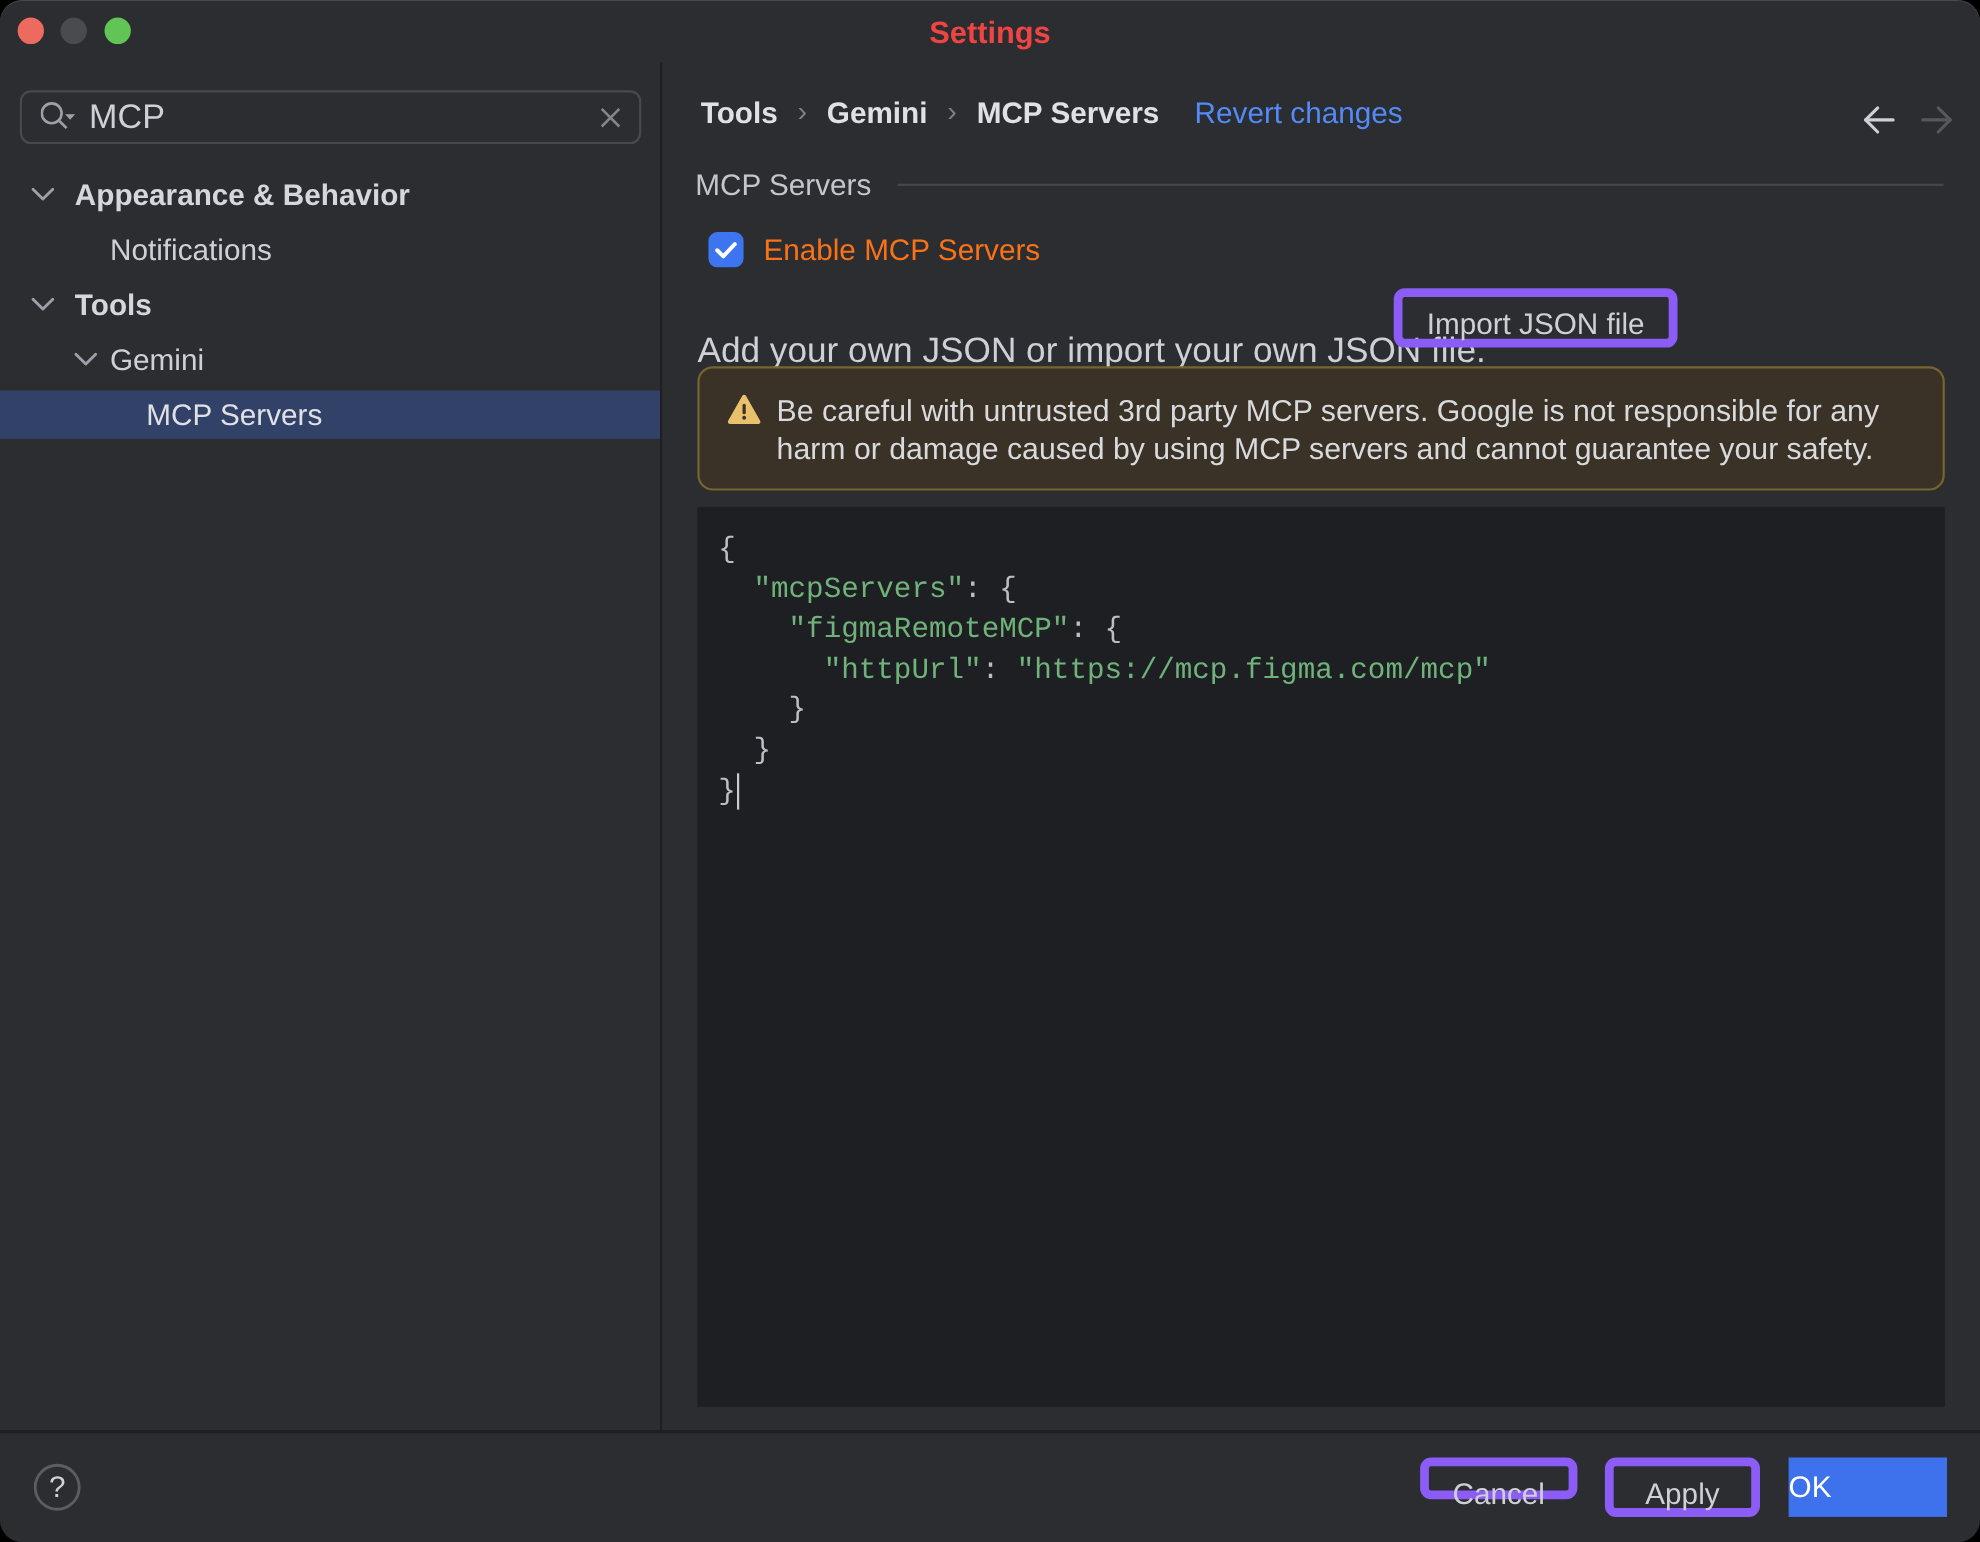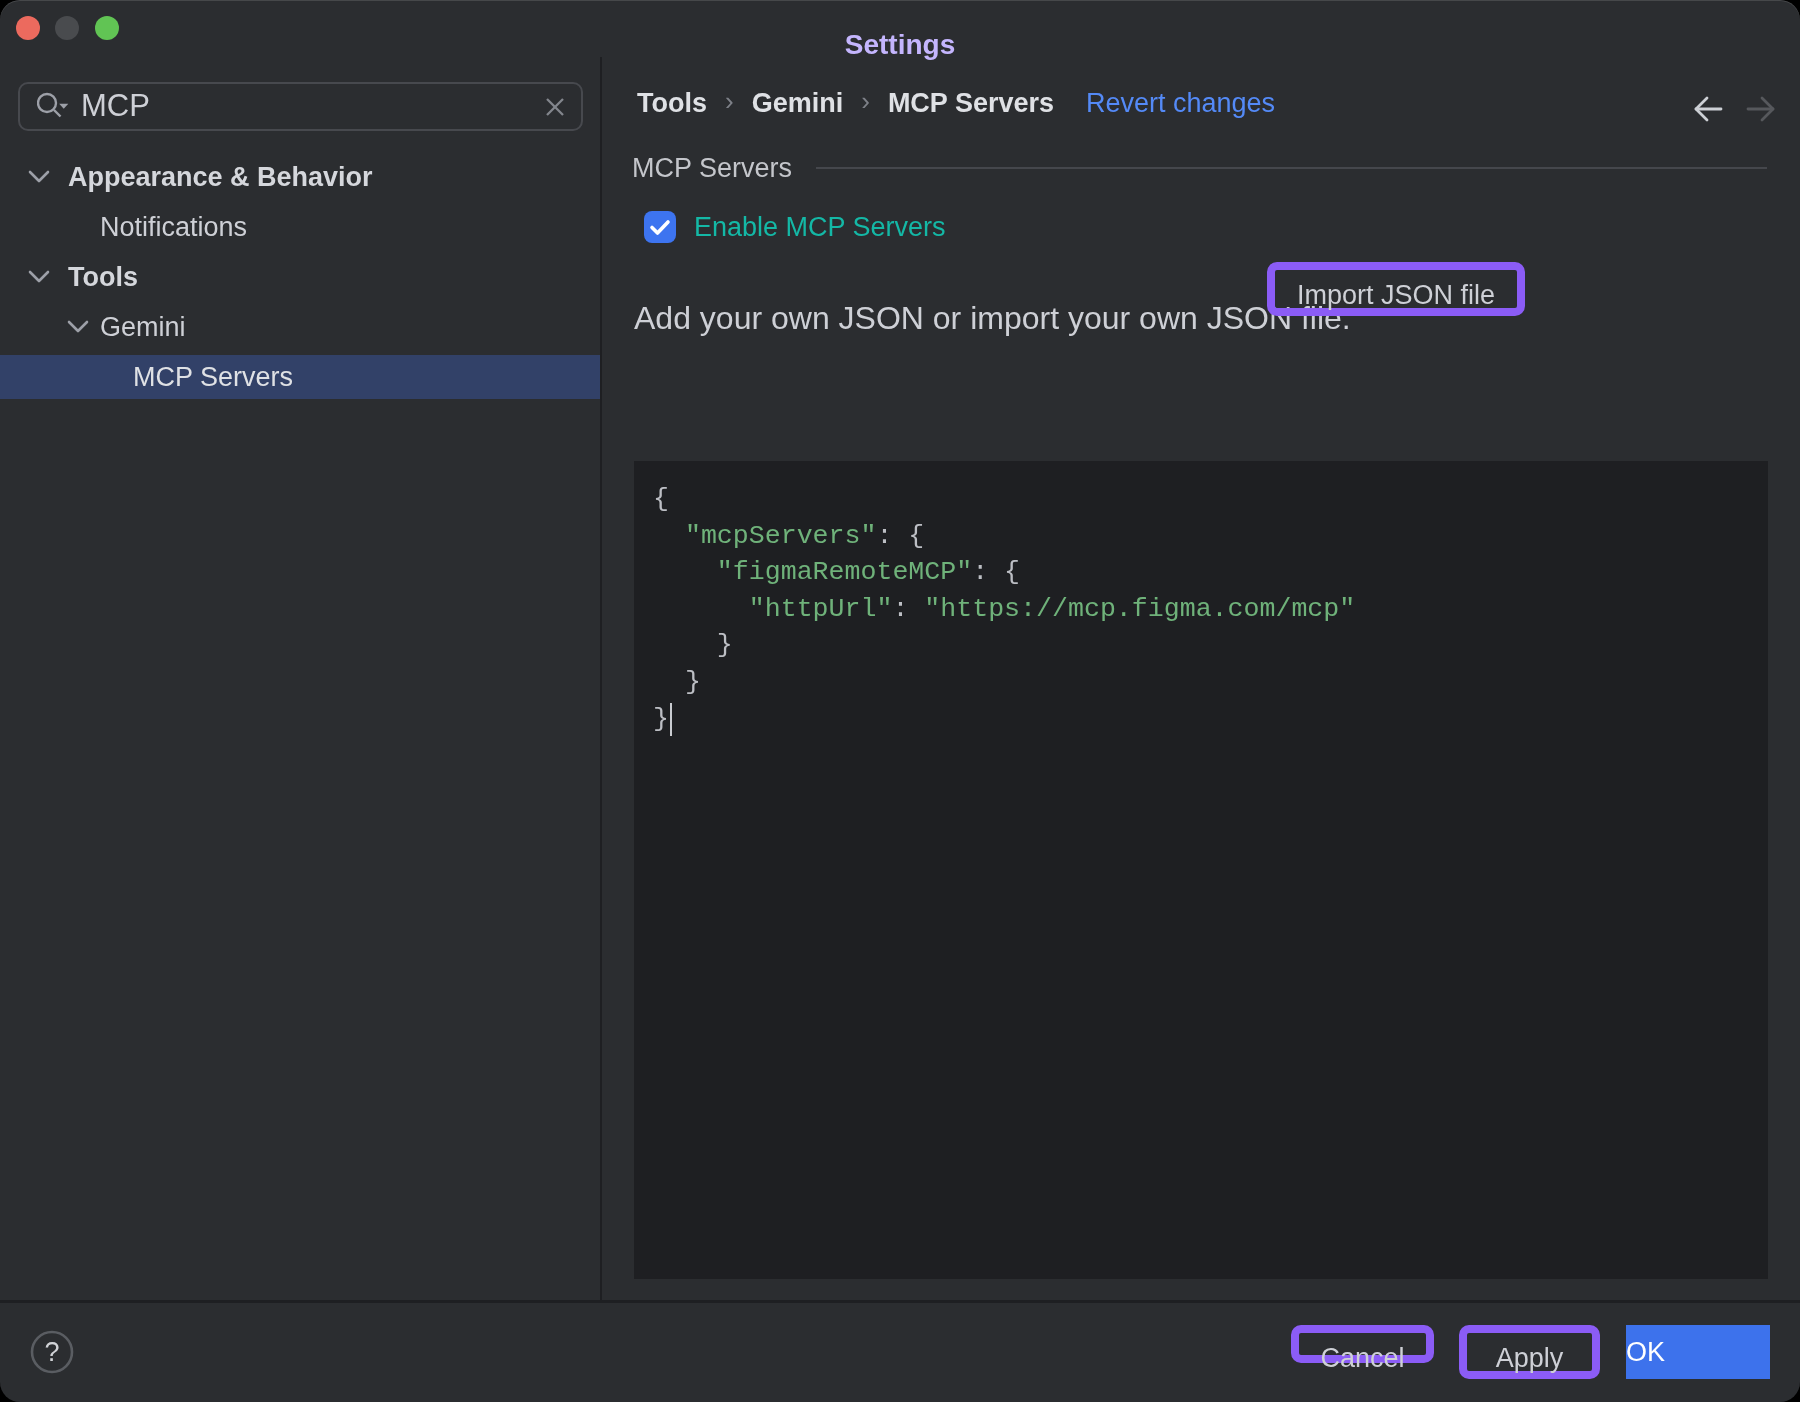--- a/index.html
+++ b/index.html
@@ -7,22 +7,22 @@
   body { font-family:"Liberation Sans", sans-serif; }
   .window {
     position:absolute; left:0; top:0; width:1800px; height:1402px;
     background:#2B2D30; border-radius:20px; overflow:hidden;
     box-shadow: inset 0 1px 0 rgba(255,255,255,0.13);
   }
   .abs { position:absolute; }
   
   .dot { position:absolute; top:16px; width:24px; height:24px; border-radius:50%; }
   .title {
-    position:absolute; top:29px; left:0; width:1800px; text-align:center;
-    font-size:28px; font-weight:bold; color:#c4b5fd; line-height:32px;
+    position:absolute; top:14px; left:0; width:1800px; text-align:center;
+    font-size:28px; font-weight:bold; color:#ef4444; line-height:32px;
   }
   
   .vdivider { position:absolute; left:600px; top:57px; width:2px; height:1243px; background:#1E1F22; }
   .hdivider { position:absolute; left:0; top:1300px; width:1800px; height:3px; background:#1E1F22; }
   .search {
     position:absolute; left:18px; top:82px; width:565px; height:49px;
     border:2px solid #47494E; border-radius:10px;
   }
   .searchtext { position:absolute; left:61px; top:4px; font-size:31px; color:#CED0D6; line-height:36px; }
   .tree-label { position:absolute; font-size:27px; color:#CED0D6; line-height:32px; }
@@ -32,21 +32,21 @@
   .crumbs { position:absolute; left:637px; top:87px; font-size:27px; line-height:32px; color:#DFE1E5; white-space:nowrap; }
   .crumbs b { font-weight:bold; }
   .crumb-sep { color:#7E8188; padding:0 18px; font-size:26px; position:relative; top:-2px; }
   .revert { color:#548AF7; font-weight:normal; padding-left:32px;margin-top:36px; }
   .sechead { position:absolute; left:632px; top:152px; font-size:27px; color:#C4C6CB; line-height:32px; }
   .secline { position:absolute; left:816px; top:167px; width:951px; height:2px; background:#45474C; }
   .checkbox {
     position:absolute; left:644px; top:211px; width:32px; height:32px;
     background:#3D74F0; border-radius:8px;
   }
-  .cblabel { position:absolute; left:694px; top:211px; font-size:27px; color:#14b8a6; line-height:32px; }
+  .cblabel { position:absolute; left:694px; top:211px; font-size:27px; color:#f97316; line-height:32px; }
   .addtext { position:absolute; left:634px; top:274px; font-size:32px; color:#CED0D6; line-height:32px;margin-top:28px; }
   .btn {
     position:absolute; border:8px solid #8b5cf6; border-radius:10px;
     color:#CED0D6; font-size:27px; text-align:center;
   }
   .importbtn { left:1267px; top:262px; width:258px; height:54px; line-height:50px; }
   .warn {
     position:absolute; left:634px; top:333px; width:1134px; height:113px;
     background:#3A3226; border:2px solid #77652E; border-radius:14px;
   }
@@ -133,20 +133,28 @@
   <div class="checkbox">
     <svg width="32" height="32" viewBox="0 0 32 32">
       <polyline points="8,16.5 13.5,22 24,11" fill="none" stroke="#FFFFFF" stroke-width="3.6" stroke-linecap="round" stroke-linejoin="round"></polyline>
     </svg>
   </div>
   <div class="cblabel">Enable MCP Servers</div>
 
   <div class="addtext">Add your own JSON or import your own JSON file.</div>
   <div class="btn importbtn">Import JSON file</div>
 
+  <div class="warn">
+    <svg class="abs" style="left:25px; top:23px;" width="31" height="29" viewBox="0 0 34 31">
+      <path d="M17 3 L31 27.5 H3 Z" fill="#E9C16C" stroke="#E9C16C" stroke-width="4.5" stroke-linejoin="round"></path>
+      <line x1="17" y1="11" x2="17" y2="18.5" stroke="#3A3226" stroke-width="3.2" stroke-linecap="round"></line>
+      <circle cx="17" cy="23.5" r="1.9" fill="#3A3226"></circle>
+    </svg>
+    <div class="warntext">Be careful with untrusted 3rd party MCP servers. Google is not responsible for any<br>harm or damage caused by using MCP servers and cannot guarantee your safety.</div>
+  </div>
 
   <div class="editor">
     <div class="code">{
   <span class="s">"mcpServers"</span>: {
     <span class="s">"figmaRemoteMCP"</span>: {
       <span class="s">"httpUrl"</span>: <span class="s">"https://mcp.figma.com/mcp"</span>
     }
   }
 }</div>
     <div class="cursor" style="left:36px; top:242px;"></div>

